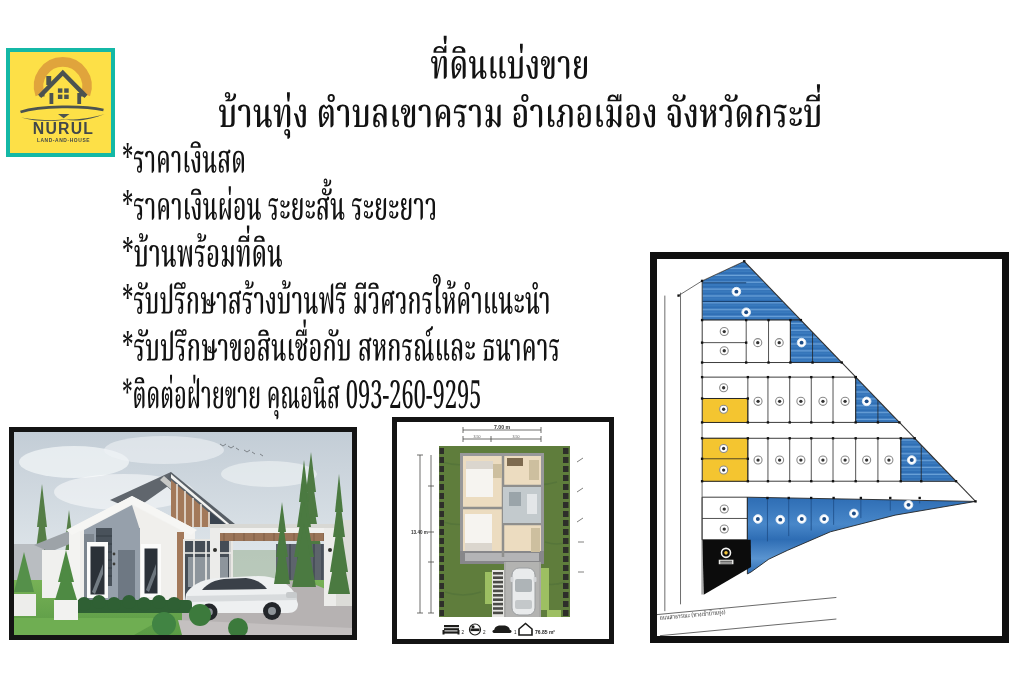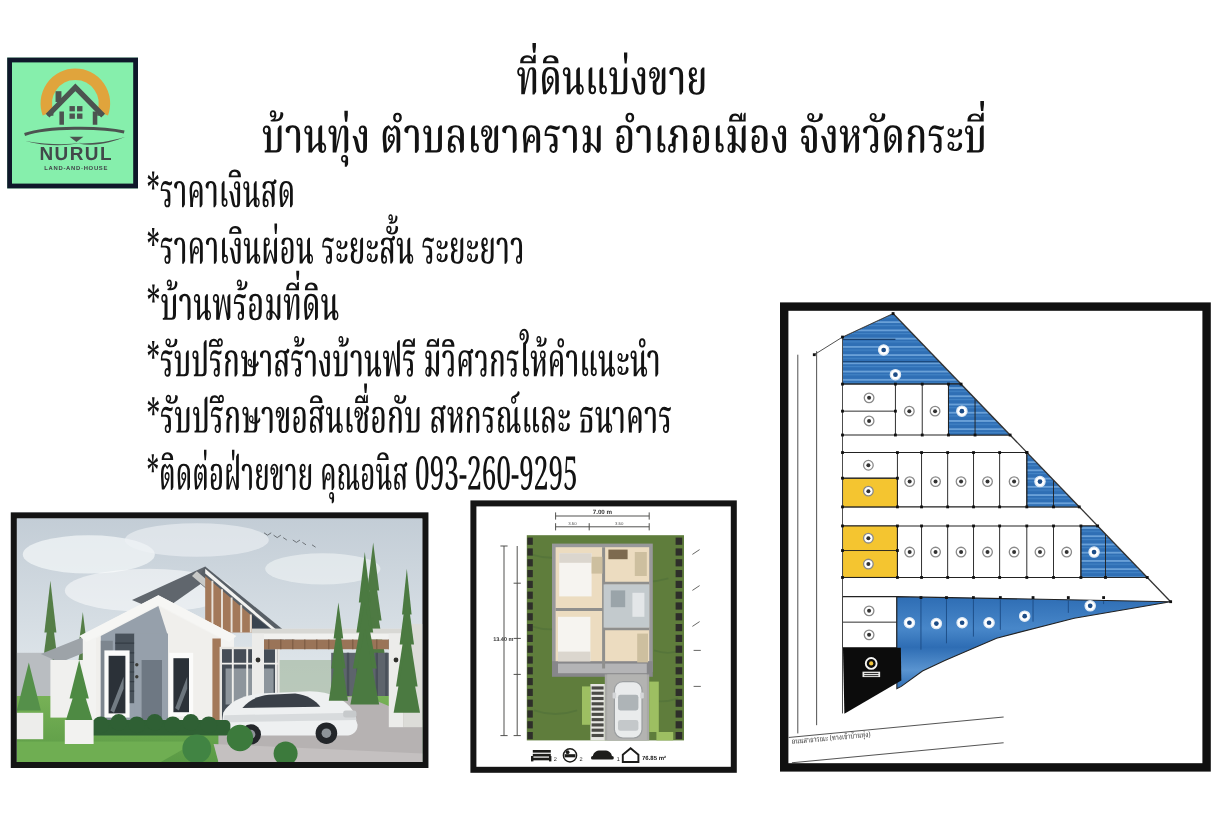--- a/index.html
+++ b/index.html
@@ -1,18 +1,18 @@
 <!DOCTYPE html>
 <html><head><meta charset="utf-8">
 <style>
 html,body{margin:0;padding:0;background:#ffffff;width:1020px;height:700px;overflow:hidden}
 body{font-family:"Liberation Sans",sans-serif;position:relative}
 </style></head>
 <body>
-<div style="position:absolute;left:6px;top:48px;width:101px;height:101px;border:4px solid #0f172a;background:#86efac">
+<div style="position:absolute;left:6px;top:48px;width:101px;height:101px;border:4px solid #14b8a6;background:#fde047">
 <svg width="101" height="101" viewBox="0 0 101 101">
 <path d="M30.1 42.5 A24.2 24.2 0 1 1 75.5 42.5" fill="none" stroke="#e0a43c" stroke-width="9.6"></path>
 <g fill="#4c5350">
 <rect x="36.3" y="24" width="4.9" height="9"></rect>
 </g>
 <g stroke="#4c5350" fill="none">
 <path d="M31.2 42.8 L52.8 20.8 L74.4 42.8" stroke-width="4.4" stroke-linecap="square"></path>
 <path d="M29.5 43.2 h5 M71 43.2 h5" stroke-width="2.4"></path>
 <path d="M41.4 41 V52 M69.2 41 V52" stroke-width="3.8"></path>
 </g>

